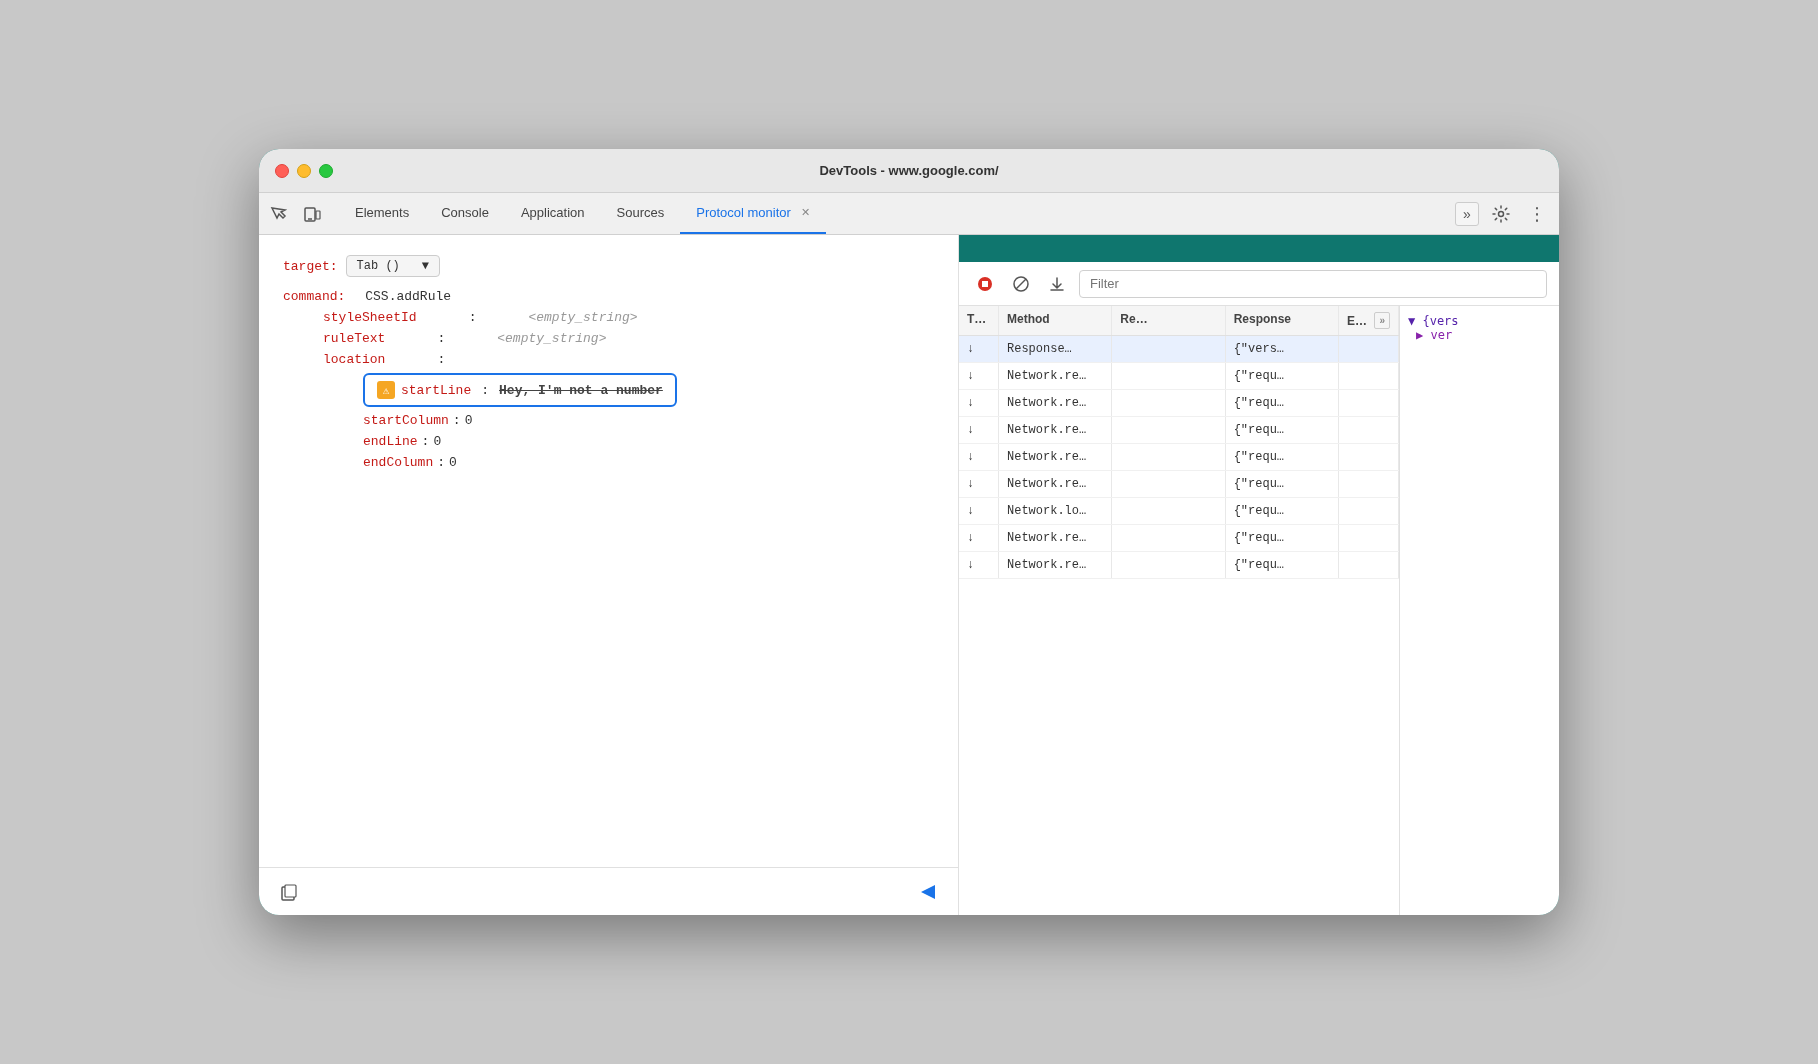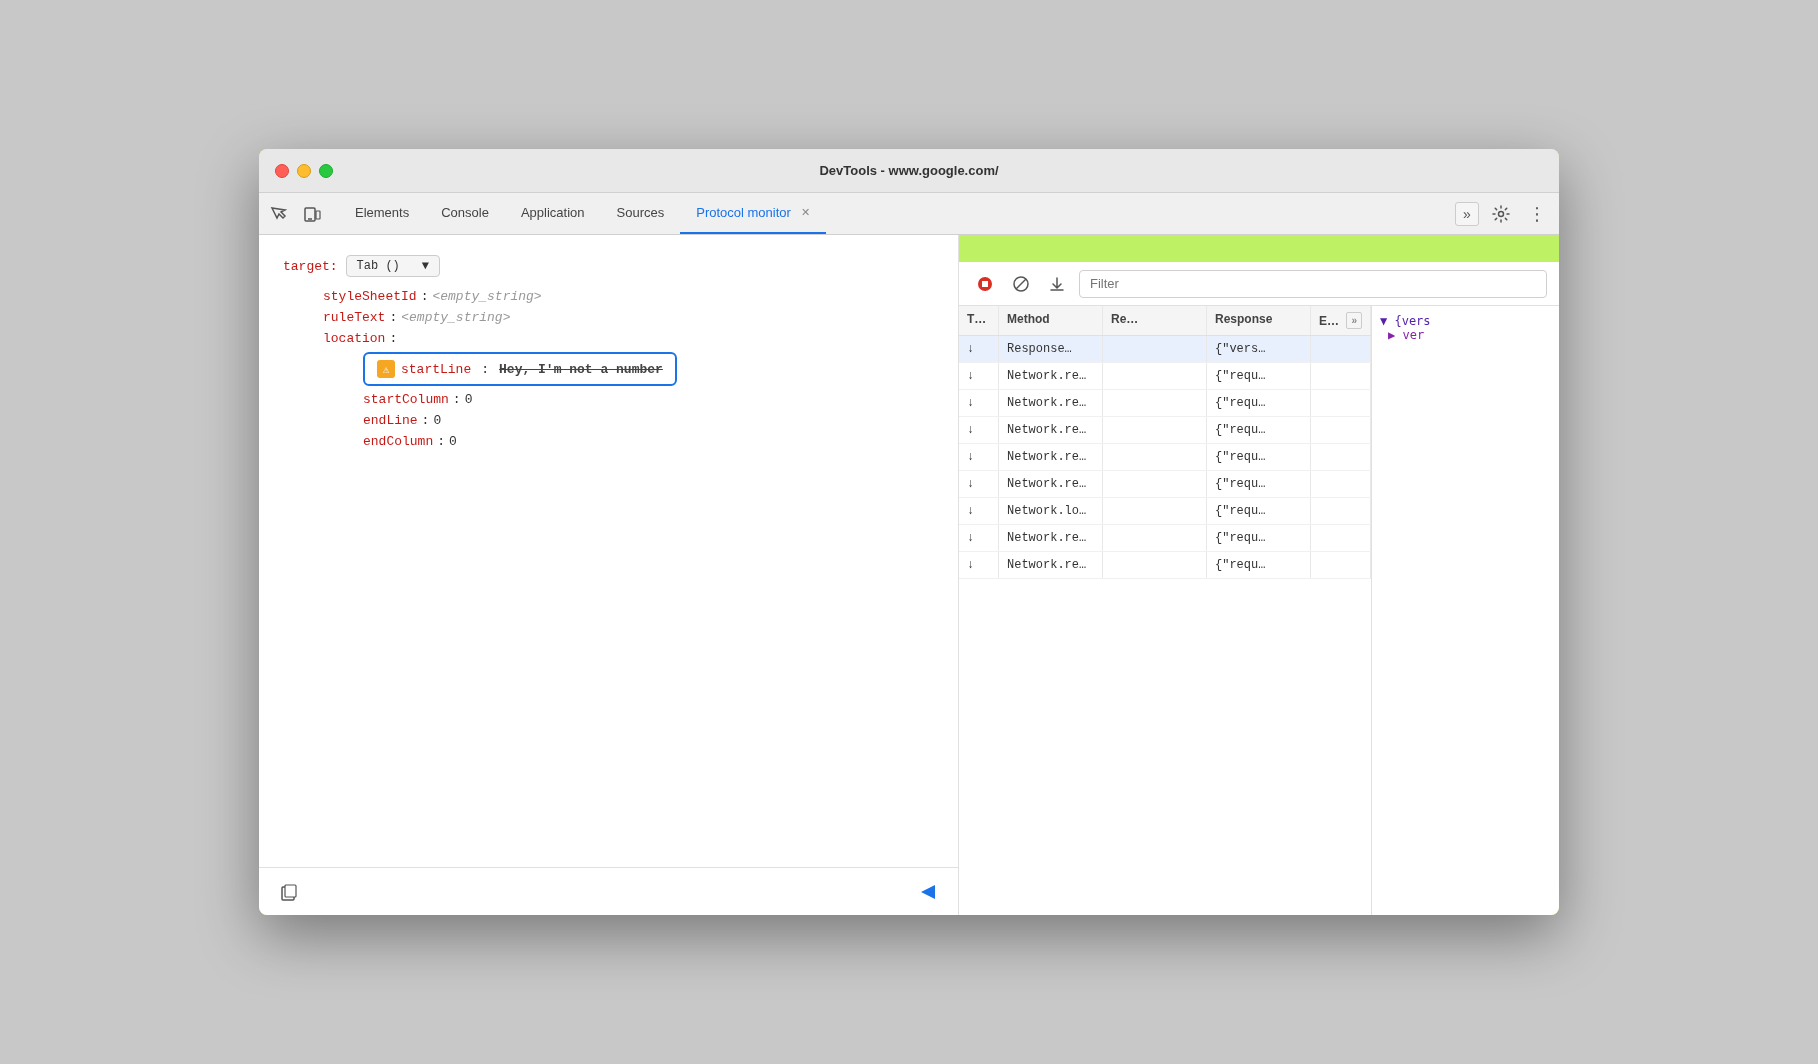--- a/index.html
+++ b/index.html
@@ -8,22 +8,22 @@
       background: #c8c8c8;
       display: flex;
       justify-content: center;
       align-items: center;
       min-height: 100vh;
       font-family: -apple-system, BlinkMacSystemFont, 'Segoe UI', sans-serif;
     }
 
     .window {
       width: 1300px;
-      background: #bef264;
-      border-radius: 8px;
+      background: #0f766e;
+      border-radius: 20px;
       box-shadow: 0 20px 60px rgba(0,0,0,0.4);
       overflow: hidden;
     }
 
     
     .titlebar {
       background: #e8e8e8;
       height: 44px;
       display: flex;
       align-items: center;
@@ -169,21 +169,21 @@
     .param-row {
       display: flex;
       align-items: baseline;
       margin-bottom: 6px;
     }
 
     .label-red { color: #c41a16; text-align: right; }
     .label-dark { color: #333; }
     .empty-string { color: #999; font-style: italic; }
 
-    .indented-1 { padding-left: 40px; }
+    .indented-1 { padding-left: 40px; gap: 48px; }
     .indented-2 { padding-left: 80px; }
 
     .warning-row {
       display: inline-flex;
       align-items: center;
       gap: 6px;
       border: 2.5px solid #1a73e8;
       border-radius: 6px;
       padding: 6px 12px;
       margin-left: 80px;
@@ -345,21 +345,21 @@
     }
 
     .td {
       color: #333;
       font-size: 12px;
       font-family: 'Menlo', 'Monaco', 'Courier New', monospace;
     }
 
     
     .detail-panel {
-      width: 188px;
+      width: 160px;
       border-left: 1px solid #e0e0e0;
       font-family: 'Menlo', 'Monaco', 'Courier New', monospace;
       font-size: 12px;
       color: #333;
       padding: 8px;
       overflow: hidden;
     }
 
     
     ::-webkit-scrollbar { width: 8px; height: 8px; }
@@ -448,20 +448,25 @@
         
         <div class="target-row">
           <span class="label-red">target:</span>
           <div class="target-dropdown">
             <span>Tab ()</span>
             <span>▼</span>
           </div>
         </div>
 
         
+        <div class="param-row">
+          <span class="label-red">command:</span>
+          <span style="margin: 0 6px;">&nbsp;</span>
+          <span class="label-dark">CSS.addRule</span>
+        </div>
 
         
 
         
         <div class="param-row indented-1">
           <span class="label-red">styleSheetId</span>
           <span style="margin:0 4px;color:#333"> : </span>
           <span class="empty-string">&lt;empty_string&gt;</span>
         </div>
 

